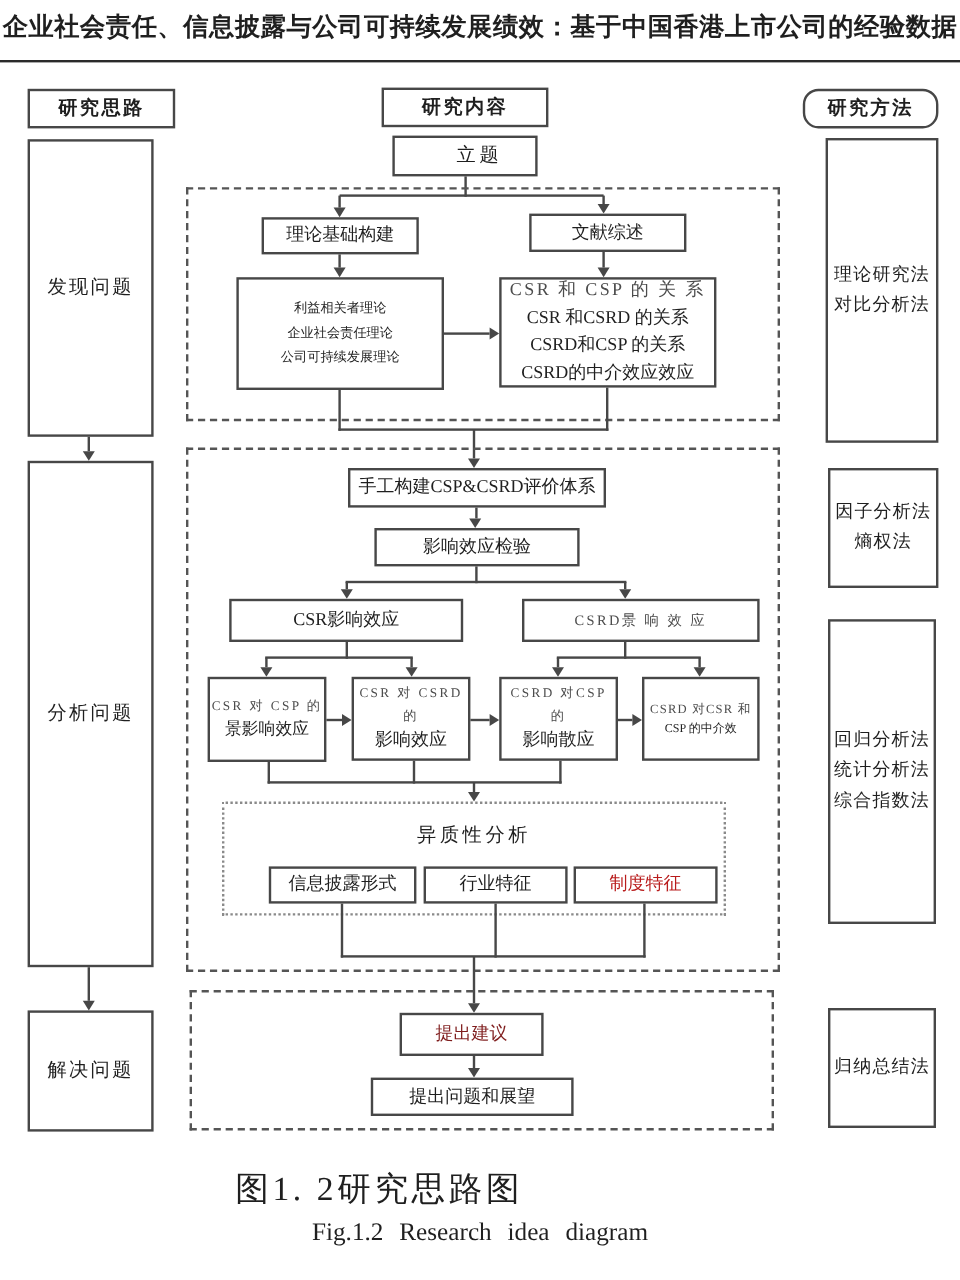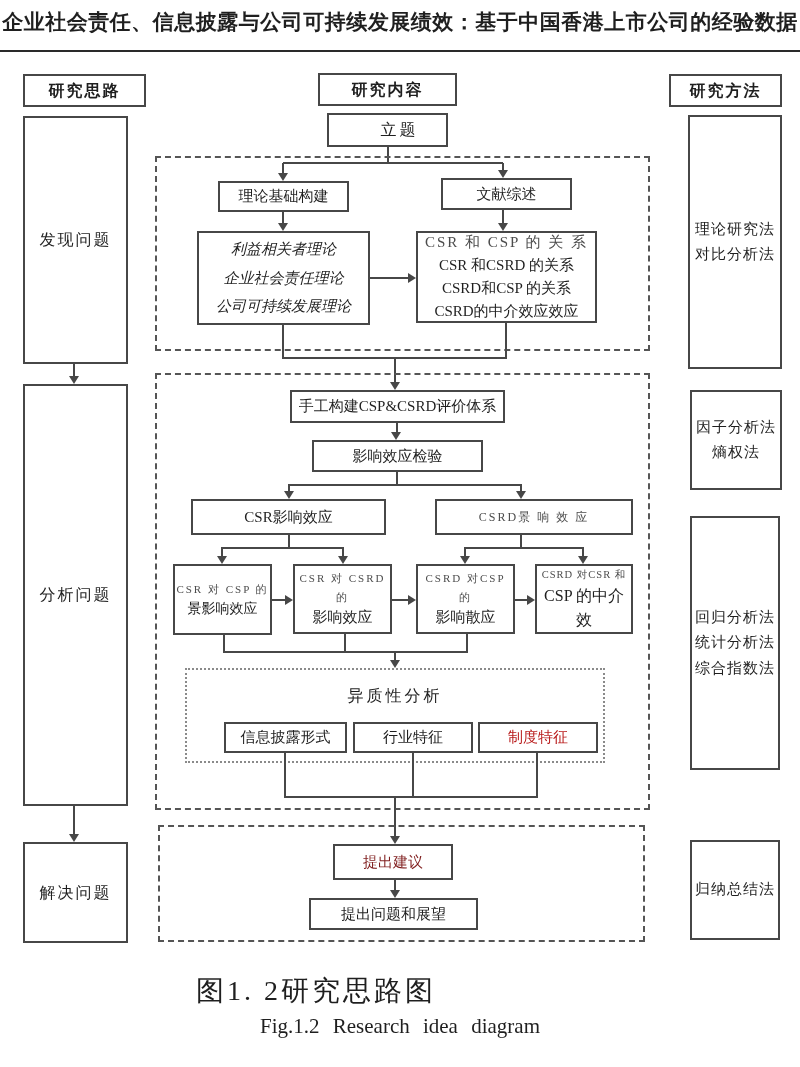--- a/index.html
+++ b/index.html
@@ -30,21 +30,21 @@
   .dash{position:absolute;box-sizing:border-box;border:2px dashed #555;background:transparent;}
   .dotted{position:absolute;box-sizing:border-box;border:2px dotted #8a8a8a;background:transparent;}
   .flabel{position:absolute;text-align:center;font-size:16px;letter-spacing:3px;}
   .vl{position:absolute;width:2px;background:var(--line);}
   .hl{position:absolute;height:2px;background:var(--line);}
   .ad{position:absolute;width:0;height:0;border-left:5px solid transparent;border-right:5px solid transparent;border-top:8px solid var(--line);}
   .ar{position:absolute;width:0;height:0;border-top:5px solid transparent;border-bottom:5px solid transparent;border-left:8px solid var(--line);}
   .sm{font-size:11px;letter-spacing:2px;color:#4c4c4c;line-height:1.7;}
   .xs{font-size:10.5px;letter-spacing:1px;color:#4c4c4c;line-height:1.7;}
   .rel-line{display:block;font-size:15px;line-height:1.55;}
-  .theory-line{display:block;font-size:15px;line-height:1.9;font-style:italic;}
+  .theory-line{display:block;font-size:11px;line-height:1.9;}
   .method-line{display:block;font-size:15px;line-height:1.7;letter-spacing:1px;}
   .cap-zh{position:absolute;left:0;top:972px;width:632px;text-align:center;font-size:28px;letter-spacing:3px;}
   .cap-en{position:absolute;left:0;top:1014px;width:800px;text-align:center;font-size:21px;word-spacing:8px;}
 </style>
 </head>
 <body>
 
 <div class="page">
 
   <div class="doc-title">企业社会责任、信息披露与公司可持续发展绩效：基于中国香港上市公司的经验数据</div>
@@ -133,21 +133,21 @@
   <div class="box" style="left:293px;top:564px;width:99px;height:70px;">
     <span class="sm">CSR 对 CSRD 的</span>
     <span style="font-size:15px;">影响效应</span>
   </div>
   <div class="box" style="left:416px;top:564px;width:99px;height:70px;">
     <span class="sm">CSRD 对CSP 的</span>
     <span style="font-size:15px;">影响散应</span>
   </div>
   <div class="box" style="left:535px;top:564px;width:98px;height:70px;">
     <span class="xs">CSRD 对CSR 和</span>
-    <span style="font-size:16px;">CSP 的中介效</span>
+    <span style="font-size:10px;">CSP 的中介效</span>
   </div>
   <i class="hl" style="left:272px;top:599px;width:13px;"></i>
   <i class="ar" style="left:285px;top:595px;"></i>
   <i class="hl" style="left:392px;top:599px;width:16px;"></i>
   <i class="ar" style="left:408px;top:595px;"></i>
   <i class="hl" style="left:515px;top:599px;width:12px;"></i>
   <i class="ar" style="left:527px;top:595px;"></i>
 
   <i class="vl" style="left:223px;top:635px;height:18px;"></i>
   <i class="vl" style="left:344px;top:634px;height:19px;"></i>
@@ -168,21 +168,21 @@
   <i class="hl" style="left:284px;top:796px;width:254px;"></i>
   <i class="vl" style="left:394px;top:797px;height:39px;"></i>
   <i class="ad" style="left:390px;top:836px;"></i>
 
   <div class="dash" style="left:158px;top:825px;width:487px;height:117px;"></div>
   <div class="box" style="left:333px;top:844px;width:120px;height:36px;color:#7f1d1d;">提出建议</div>
   <i class="vl" style="left:394px;top:880px;height:10px;"></i>
   <i class="ad" style="left:390px;top:890px;"></i>
   <div class="box" style="left:309px;top:898px;width:169px;height:32px;">提出问题和展望</div>
 
-  <div class="box hdr" style="left:669px;top:74px;width:113px;height:33px;">研究方法</div>
+  <div class="box hdr" style="left:669px;top:74px;width:113px;height:33px;border-radius:13px;">研究方法</div>
   <div class="box" style="left:688px;top:115px;width:94px;height:254px;">
     <span class="method-line">理论研究法</span>
     <span class="method-line">对比分析法</span>
   </div>
   <div class="box" style="left:690px;top:390px;width:92px;height:100px;font-family:Liberation Serif, serif;">
     <span class="method-line">因子分析法</span>
     <span class="method-line">熵权法</span>
   </div>
   <div class="box" style="left:690px;top:516px;width:90px;height:254px;">
     <span class="method-line">回归分析法</span>

